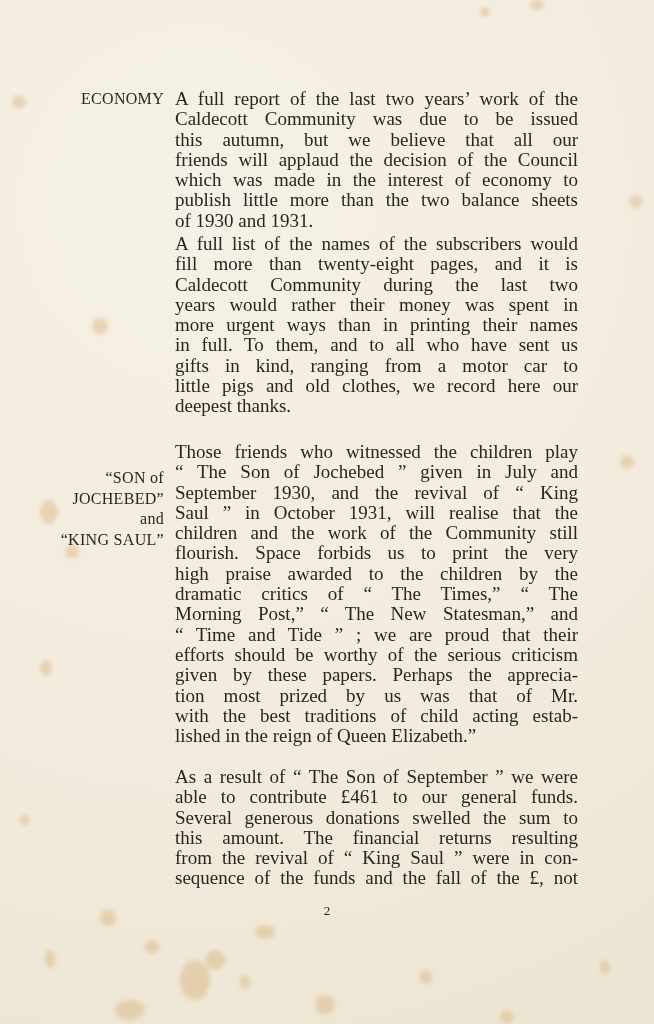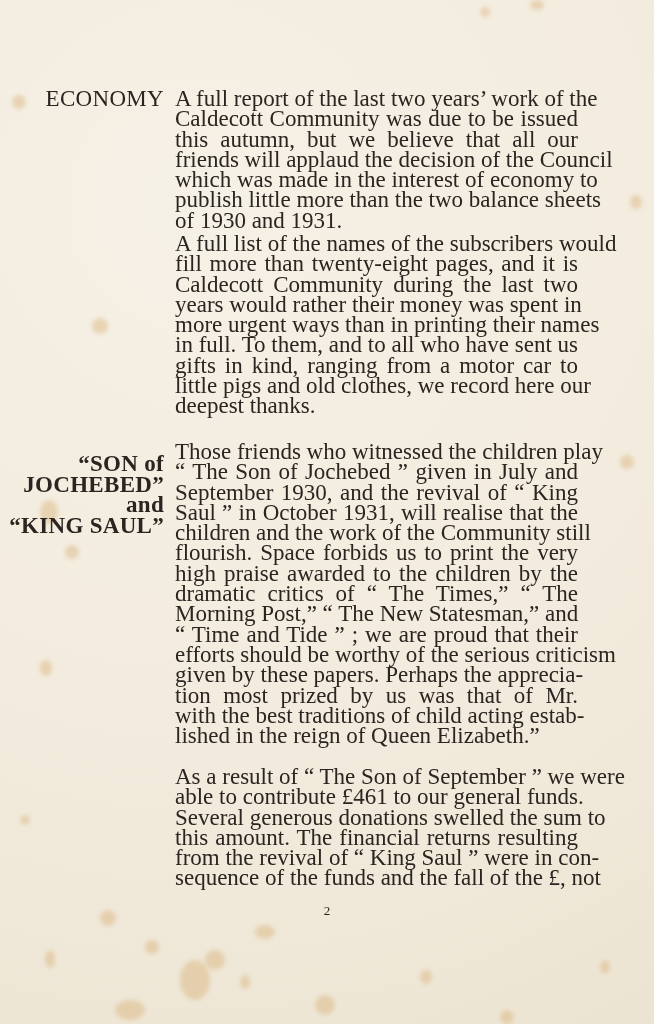--- a/index.html
+++ b/index.html
@@ -10,26 +10,26 @@
     color:#2a2520;
   }
   .paper {
     position:absolute; inset:0;
     background:
       radial-gradient(circle at 30% 20%, #f6f1e6 0%, #f2ebdd 60%, #ece4d2 100%);
   }
   .stain { position:absolute; border-radius:50%; background:#d9b27a; opacity:0.45; filter:blur(2px); }
   .margin-label {
     position:absolute; right:490px; text-align:right;
-    font-size:23px; line-height:20.5px; letter-spacing:0.3px;
+    font-size:16px; line-height:20.5px; letter-spacing:0.3px;
     white-space:nowrap;
   }
   .col {
     position:absolute; left:175px; width:403px;
-    font-size:23px; line-height:20.3px;
+    font-size:19px; line-height:20.3px;
   }
   .col .line { display:block; text-align:justify; text-align-last:justify; height:20.3px; white-space:nowrap; overflow:visible; }
   .col .line.last { text-align-last:left; }
   .pnum { position:absolute; left:0; width:654px; top:903px; text-align:center; font-size:13px; }
 </style>
 </head>
 <body>
 
 <div class="paper"></div>
 
@@ -77,21 +77,21 @@
   <span class="line">fill more than twenty-eight pages, and it is</span>
   <span class="line">Caldecott Community during the last two</span>
   <span class="line">years would rather their money was spent in</span>
   <span class="line">more urgent ways than in printing their names</span>
   <span class="line">in full.  To them, and to all who have sent us</span>
   <span class="line">gifts in kind, ranging from a motor car to</span>
   <span class="line">little pigs and old clothes, we record here our</span>
   <span class="line last">deepest thanks.</span>
 </div>
 
-<div class="margin-label" style="top:454px;font-weight:bold;">
+<div class="margin-label" style="top:468px;">
   <span style="display:block">“SON of</span>
   <span style="display:block">JOCHEBED”</span>
   <span style="display:block">and</span>
   <span style="display:block">“KING SAUL”</span>
 </div>
 
 <div class="col" style="top:442px;">
   <span class="line">Those friends who witnessed the children play</span>
   <span class="line">“ The Son of Jochebed ” given in July and</span>
   <span class="line">September 1930, and the revival of “ King</span>

